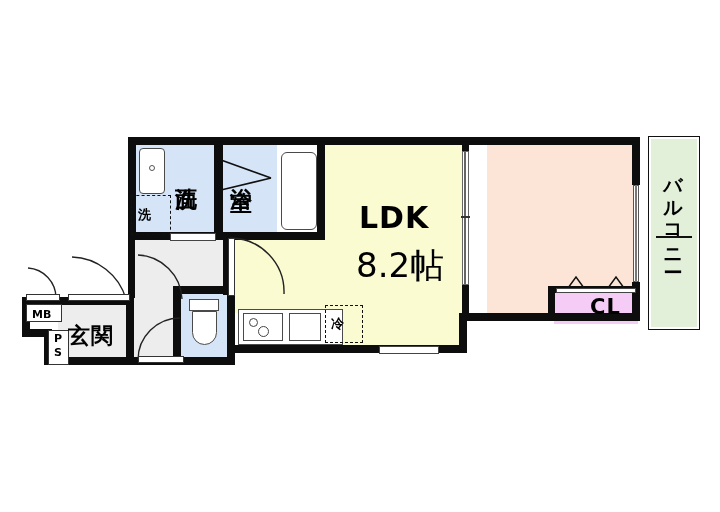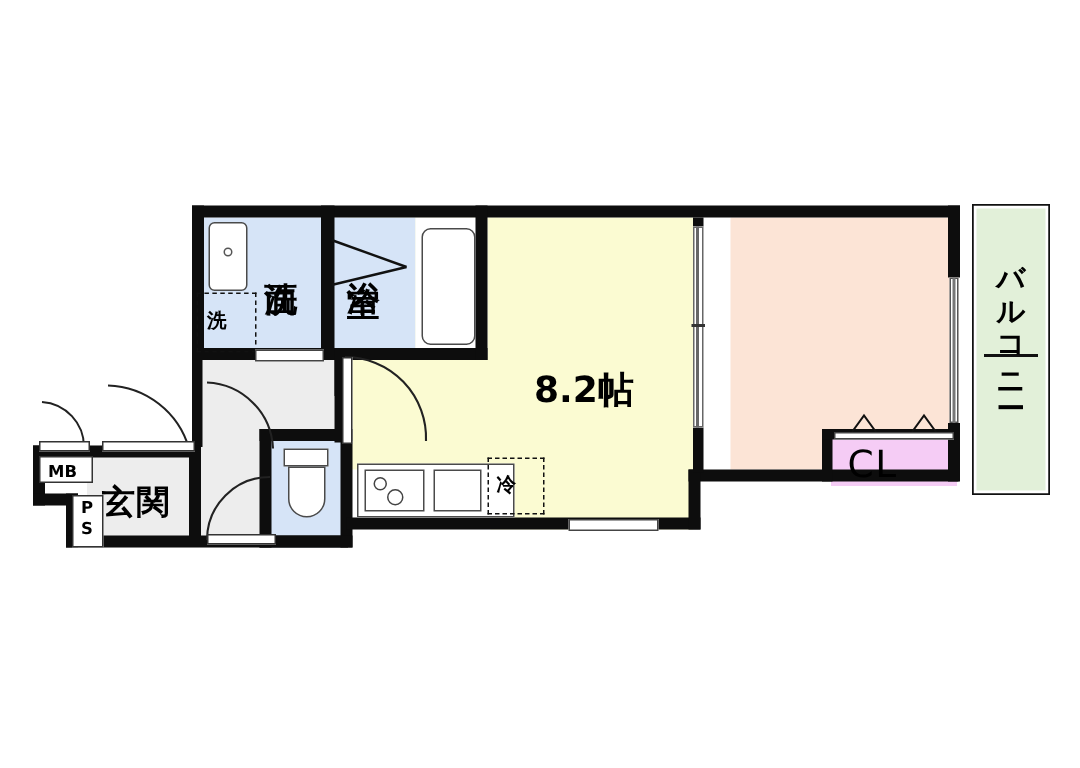--- a/index.html
+++ b/index.html
@@ -19,29 +19,29 @@
   .f-white{background:#ffffff;}
 
   
   .wall{position:absolute;background:#0d0d0d;}
   .outline{position:absolute;border:1.5px solid #111;box-sizing:border-box;background:transparent;}
 
   
   .lbl{position:absolute;color:#000;line-height:1;white-space:nowrap;
        font-family:"DejaVu Sans","Liberation Sans",sans-serif;}
   .lbl-ldk{font-size:30px;font-weight:700;letter-spacing:1px;}
-  .lbl-ldk2{font-size:24px;font-weight:700;letter-spacing:0px;}
+  .lbl-ldk2{font-size:34px;font-weight:400;letter-spacing:0px;}
   .lbl-room{font-size:30px;font-weight:700;letter-spacing:2px;}
   .lbl-room2{font-size:30px;font-weight:700;}
   .lbl-jp{font-size:22px;font-weight:700;letter-spacing:1px;}
   .lbl-jp-v{font-size:22px;font-weight:700;writing-mode:vertical-rl;
             text-orientation:upright;letter-spacing:2px;line-height:1.05;}
   .lbl-sm{font-size:13px;font-weight:700;}
   .lbl-xs{font-size:11px;font-weight:700;}
-  .lbl-cl{font-size:25px;font-weight:400;letter-spacing:1px;}
+  .lbl-cl{font-size:21px;font-weight:700;letter-spacing:1px;margin-left:25px;}
   .lbl-bal{font-size:19px;font-weight:700;writing-mode:vertical-rl;
            text-orientation:upright;letter-spacing:3px;line-height:1.1;}
 
   
   .fx{position:absolute;box-sizing:border-box;}
   .fx-line{border:1.5px solid #4a4a4a;background:#fff;}
   .dashed{border:1.5px dashed #111;background:transparent;}
   .doorleaf{position:absolute;background:#fff;border:1px solid #333;}
   .win{position:absolute;background:#fff;border:1px solid #444;}
   svg{display:block;overflow:visible;}
@@ -183,20 +183,21 @@
   <div class="abs" style="left:635px;top:185px;width:1.5px;height:97px;background:#777;"></div>
 
   <svg class="abs" style="left:566px;top:276px;width:62px;height:14px;">
     <path d="M 2 12 L 10 1 L 18 12" fill="none" stroke="#111" stroke-width="1.4"></path>
     <path d="M 42 12 L 50 1 L 58 12" fill="none" stroke="#111" stroke-width="1.4"></path>
   </svg>
   <div class="abs" style="left:556px;top:288px;width:80px;height:5px;background:#fff;border:1px solid #444;"></div>
 
   <div class="abs" style="left:656px;top:236px;width:36px;height:1.5px;background:#111;"></div>
 
+  <div class="lbl lbl-ldk" style="left:359px;top:203px;">LDK</div>
   <div class="lbl lbl-ldk2" style="left:356px;top:248px;">8.2帖</div>
 
 
   <div class="lbl lbl-bal" style="left:663px;top:163px;">バルコニー</div>
 
   <div class="lbl lbl-jp-v" style="left:175px;top:170px;">洗面</div>
 
   <div class="lbl lbl-jp-v" style="left:230px;top:170px;">浴室</div>
 
   <div class="lbl lbl-jp" style="left:68px;top:325px;">玄関</div>

